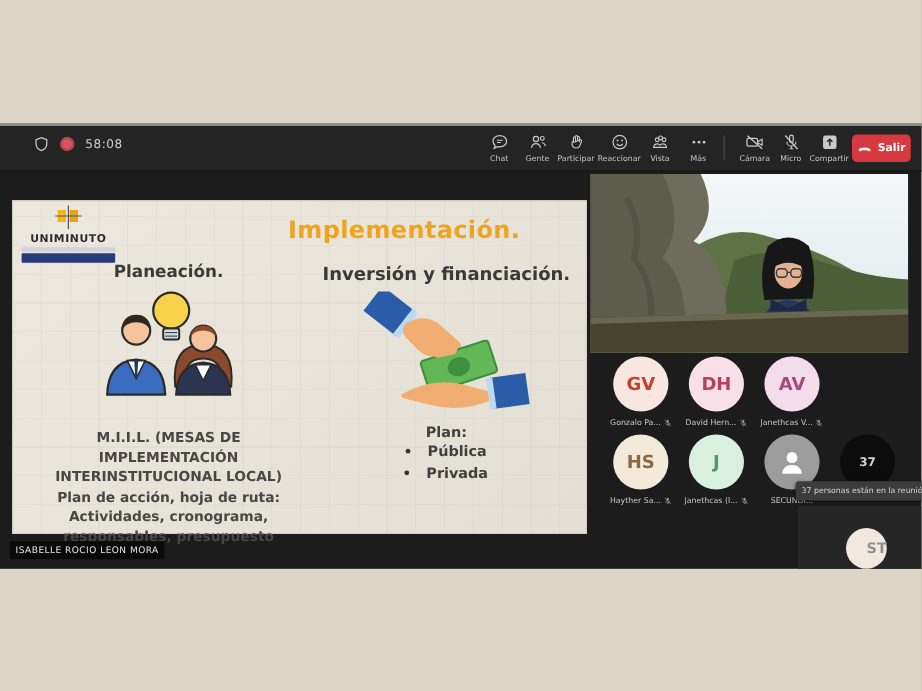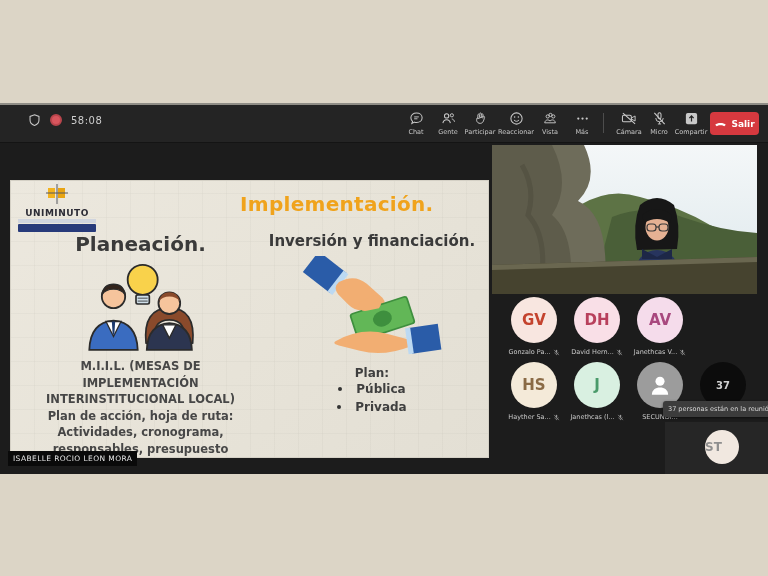--- a/index.html
+++ b/index.html
@@ -10,49 +10,49 @@
   .timer-group{position:absolute;left:28px;top:8px;display:flex;align-items:center;gap:9px;}
   .timer{font-size:10px;color:#cfcfcf;letter-spacing:.5px;}
   .recdot{width:12px;height:12px;border-radius:50%;border:2px solid #b9454c;background:#d8565e;box-sizing:border-box;}
   .tbtn{position:absolute;width:40px;top:6px;text-align:center;cursor:pointer;}
   .tbtn svg{display:block;margin:0 auto;}
   .tbtn .lbl{font-size:6.5px;color:#c6c6c6;margin-top:2px;white-space:nowrap;}
   .tdivider{position:absolute;left:603px;top:8px;width:1px;height:20px;background:#4d4d4d;}
   .leave-btn{position:absolute;left:710px;top:7px;width:49px;height:23px;background:#d6393f;border-radius:4px;display:flex;align-items:center;justify-content:center;gap:4px;cursor:pointer;}
   .leave-btn .lbl{color:#fff;font-size:9px;font-weight:bold;}
   
-  .slide{position:absolute;left:10px;top:75px;width:479px;height:278px;background:#eae6dc;
+  .slide{position:absolute;left:10px;top:62px;width:479px;height:278px;background:#eae6dc;
     background-image:
       repeating-linear-gradient(0deg, rgba(120,120,110,0.05) 0 1px, transparent 1px 24px),
       repeating-linear-gradient(90deg, rgba(120,120,110,0.05) 0 1px, transparent 1px 24px),
       linear-gradient(135deg,#ece8de 0%,#e7e3d8 55%,#e3dfd4 100%);
     box-shadow:0 0 0 1px #d4d0c5 inset;}
   .slide-title{position:absolute;left:230px;top:12px;width:235px;text-align:left;font-size:20px;font-weight:bold;color:#f0a31c;letter-spacing:.3px;}
   .col-left{position:absolute;left:8px;top:52px;width:245px;text-align:center;}
   .col-right{position:absolute;left:253px;top:52px;width:218px;text-align:center;}
-  .slide-h2{font-size:20px;font-weight:bold;color:#3a3a3a;}
+  .slide-h2{font-size:14px;font-weight:bold;color:#3a3a3a;}
   .slide-h2.small{font-size:15px;}
-  .miil{margin-top:0;font-size:11.5px;line-height:16.5px;font-weight:bold;color:#474747;}
+  .miil{margin-top:19px;font-size:11.5px;line-height:16.5px;font-weight:bold;color:#474747;}
   .plan-label{font-size:12px;font-weight:bold;color:#3f3f3f;margin-top:6px;}
   .bullet-row{display:flex;align-items:center;justify-content:center;gap:14px;font-size:12px;font-weight:bold;color:#3f3f3f;line-height:18px;}
   .bullet-row .dot{width:4px;height:4px;border-radius:50%;background:#333;display:inline-block;}
   .logo{position:absolute;left:8px;top:4px;width:78px;text-align:center;}
   .logo-name{font-size:9px;font-weight:bold;color:#2b2b35;letter-spacing:.5px;}
   .logo-band{height:8px;background:#273a7a;margin-top:1px;border-radius:1px;}
   .logo-band2{height:4px;background:#cfd4de;margin-top:1px;}
   .name-tag{position:absolute;left:8px;top:346px;background:#0a0a0a;color:#e6e6e6;font-size:7.5px;letter-spacing:.4px;padding:3px 5px;}
   
   .video{position:absolute;left:492px;top:40px;width:265px;height:149px;overflow:hidden;background:#111;}
   .side-panel{position:absolute;left:665px;top:317px;width:103px;height:52px;background:#262626;}
   .tile{position:absolute;width:62px;text-align:right;}
   .avatar{width:46px;height:46px;border-radius:50%;margin:0 auto;display:flex;align-items:center;justify-content:center;font-weight:bold;font-size:15px;}
   .avatar.ring{box-shadow:0 0 0 2px #161616,0 0 0 4px #5570d6;}
   .tile .name{font-size:6.5px;color:#c9c9c9;margin-top:5px;white-space:nowrap;overflow:hidden;display:flex;align-items:center;justify-content:center;gap:2px;}
   .tooltip{position:absolute;left:663px;top:296px;background:#3c3c3c;color:#d8d8d8;font-size:6.5px;padding:4px 5px;border-radius:3px;white-space:nowrap;box-shadow:0 1px 3px rgba(0,0,0,.5);}
-  .st-tile{position:absolute;left:705px;top:325px;width:34px;height:34px;border-radius:50%;display:flex;align-items:center;justify-content:flex-start;font-size:12px;font-weight:bold;}
+  .st-tile{position:absolute;left:705px;top:335px;width:34px;height:34px;border-radius:50%;display:flex;align-items:center;justify-content:flex-end;font-size:12px;font-weight:bold;}
 </style>
 </head>
 <body>
 
 <div class="stage">
   <div class="window">
 
     <div class="toolbar">
       <div class="timer-group">
         <svg width="13" height="14" viewBox="0 0 16 16">

